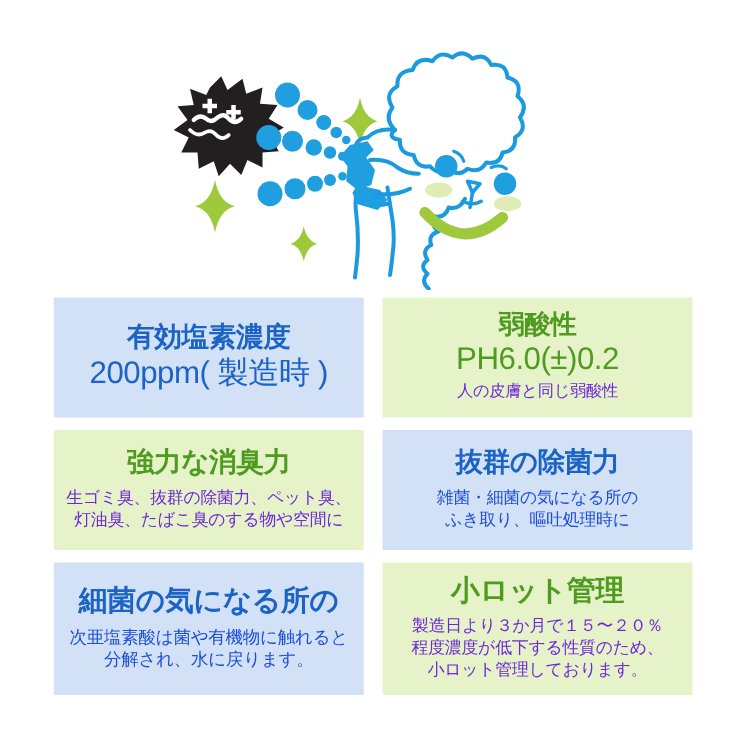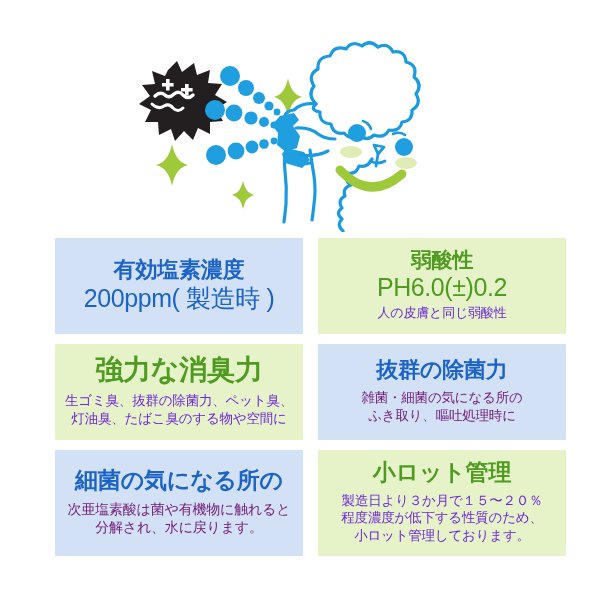--- a/index.html
+++ b/index.html
@@ -34,21 +34,21 @@
   }
   .hero svg {
     display: block;
     width: 600px;
     height: 232px;
   }
 
   
   .feature-grid {
     position: absolute;
-    left: 55px;
+    left: 43px;
     top: 238px;
     width: 445px;
     display: grid;
     grid-template-columns: 248px 248px;
     grid-template-rows: 96px 96px 106px;
     column-gap: 15px;
     row-gap: 10px;
   }
 
   .feature-card {
@@ -80,35 +80,35 @@
   }
   .card-note {
     line-height: 1.32;
     letter-spacing: -0.2px;
     margin-top: 2px;
     white-space: pre-line;
   }
 
   .blue .card-title,
   .blue .card-subtitle { color: #1b63c4; }
-  .blue .card-note     { color: #701a75; }
+  .blue .card-note     { color: #1d4ed8; }
 
   .green .card-title,
   .green .card-subtitle { color: #4f9b20; }
   .green .card-note      { color: #6d28d9; }
 
   
   .card-1 .card-title    { font-size: 22px; }
   .card-1 .card-subtitle { font-size: 25px; margin-top: 1px; }
 
   .card-2 .card-title    { font-size: 21px; }
   .card-2 .card-subtitle { font-size: 25px; margin-top: 0px; }
   .card-2 .card-note     { font-size: 13px; margin-top: 3px; }
 
-  .card-3 .card-title { font-size: 28px; }
+  .card-3 .card-title { font-size: 22px; }
   .card-3 .card-note  { font-size: 13.5px; margin-top: 6px; }
 
   .card-4 .card-title { font-size: 22px; }
   .card-4 .card-note  { font-size: 13.5px; margin-top: 6px; }
 
   .card-5 .card-title { font-size: 23px; }
   .card-5 .card-note  { font-size: 14px; margin-top: 6px; }
 
   .card-6 .card-title { font-size: 23px; }
   .card-6 .card-note  { font-size: 13.5px; margin-top: 6px; }

